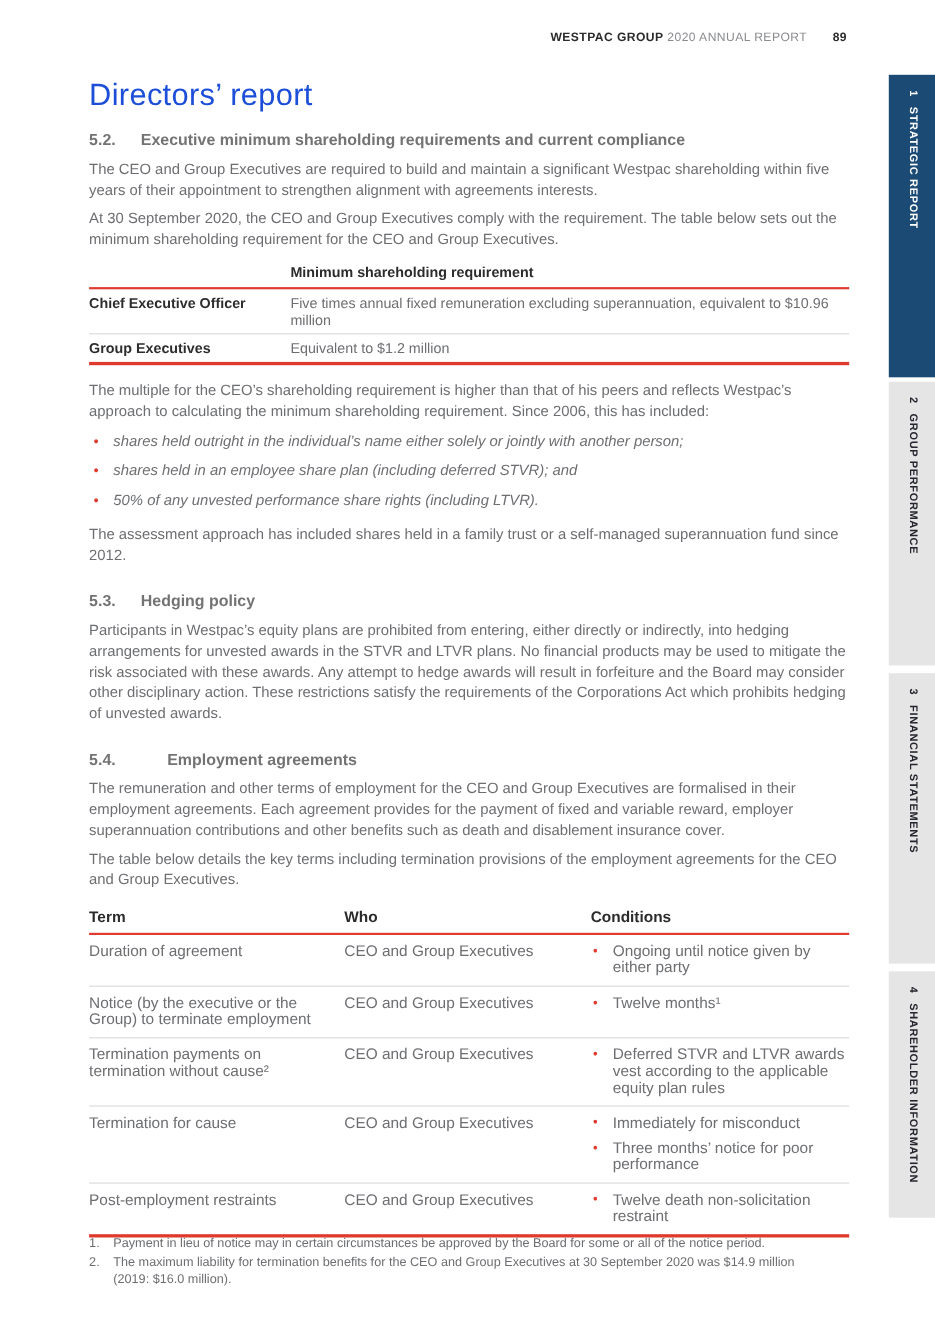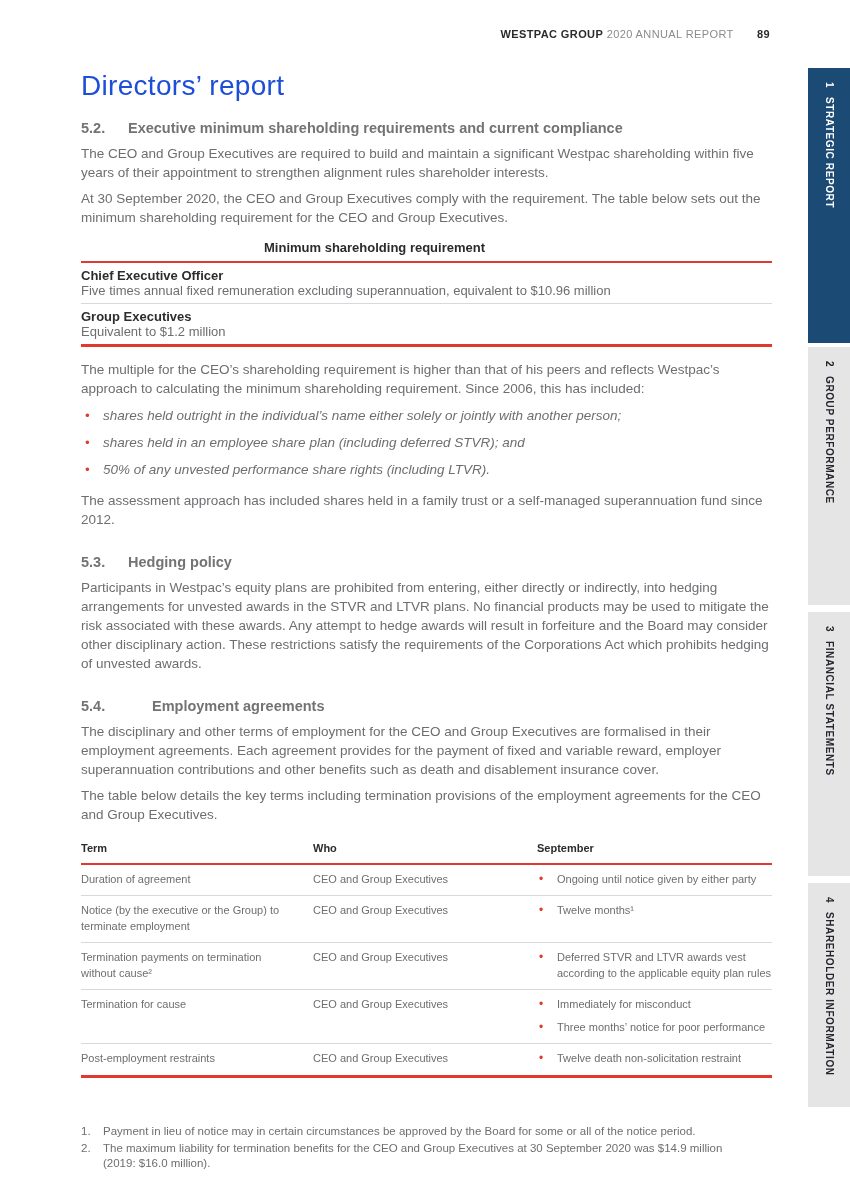--- a/index.html
+++ b/index.html
@@ -45,40 +45,40 @@
     margin: 7px 0 0 0;
   }
 
   
   .t1 { margin-top: 10px; font-size: 13px; line-height: 15px; }
   .t1 .t1-head {
     padding: 3px 0 6px 183px;
     font-weight: bold; color: #2b2b2b;
   }
   .t1 .t1-body { border-top: 2px solid #e0392e; border-bottom: 3px solid #e0392e; }
-  .t1 .row { display: flex; padding: 5px 0; flex-direction: column; }
+  .t1 .row { display: flex; padding: 5px 0; }
   .t1 .row + .row { border-top: 1px solid #d9d9d9; }
   .t1 .label { width: 183px; flex: none; font-weight: bold; color: #2d2d2d; }
   .t1 .value { flex: 1; color: #6d6e71; }
 
   
   ul.bullets { margin: 4px 0 0 0; padding: 0; list-style: none; font-style: italic; }
   ul.bullets li {
     position: relative; padding-left: 22px;
     font-size: 13.5px; line-height: 19px; color: #6d6e71;
     margin-top: 8px;
   }
   ul.bullets li::before {
     content: "\2022";
     position: absolute; left: 4px; top: 0;
     color: #e0392e; font-size: 13px;
   }
 
   
-  .t2 { margin-top: 14px; font-size: 11px; line-height: 15.5px; }
+  .t2 { margin-top: 14px; font-size: 14px; line-height: 15.5px; }
   .t2 .t2-head {
     display: flex; font-weight: bold; color: #2b2b2b;
     padding: 3px 0 6px 0;
     border-bottom: 2px solid #e0392e;
   }
   .t2 .col-term { width: 232px; flex: none; padding-right: 20px; }
   .t2 .col-who  { width: 224px; flex: none; padding-right: 16px; }
   .t2 .col-cond { flex: 1; }
   .t2 .t2-row {
     display: flex; padding: 7px 0 8px 0;
@@ -131,21 +131,21 @@
 </div>
 
 <div class="content">
 
   <h1 class="page-title">Directors’ report</h1>
 
   <div class="sec-heading">
     <span class="sec-num">5.2.</span>
     <span>Executive minimum shareholding requirements and current compliance</span>
   </div>
-  <p class="body">The CEO and Group Executives are required to build and maintain a significant Westpac shareholding within five years of their appointment to strengthen alignment rules shareholder interests.</p>
+  <p class="body">The CEO and Group Executives are required to build and maintain a significant Westpac shareholding within five years of their appointment to strengthen alignment with agreements interests.</p>
   <p class="body">At 30 September 2020, the CEO and Group Executives comply with the requirement. The table below sets out the minimum shareholding requirement for the CEO and Group Executives.</p>
 
   <div class="t1">
     <div class="t1-head">Minimum shareholding requirement</div>
     <div class="t1-body">
       <div class="row">
         <span class="label">Chief Executive Officer</span>
         <span class="value">Five times annual fixed remuneration excluding superannuation, equivalent to $10.96 million</span>
       </div>
       <div class="row">
@@ -166,28 +166,28 @@
   <div class="sec-heading" style="margin-top:24px;">
     <span class="sec-num">5.3.</span>
     <span>Hedging policy</span>
   </div>
   <p class="body">Participants in Westpac’s equity plans are prohibited from entering, either directly or indirectly, into hedging arrangements for unvested awards in the STVR and LTVR plans. No financial products may be used to mitigate the risk associated with these awards. Any attempt to hedge awards will result in forfeiture and the Board may consider other disciplinary action. These restrictions satisfy the requirements of the Corporations Act which prohibits hedging of unvested awards.</p>
 
   <div class="sec-heading" style="margin-top:24px;gap:24px;">
     <span class="sec-num">5.4.</span>
     <span>Employment agreements</span>
   </div>
-  <p class="body">The disciplinary and other terms of employment for the CEO and Group Executives are formalised in their employment agreements. Each agreement provides for the payment of fixed and variable reward, employer superannuation contributions and other benefits such as death and disablement insurance cover.</p>
+  <p class="body">The remuneration and other terms of employment for the CEO and Group Executives are formalised in their employment agreements. Each agreement provides for the payment of fixed and variable reward, employer superannuation contributions and other benefits such as death and disablement insurance cover.</p>
   <p class="body">The table below details the key terms including termination provisions of the employment agreements for the CEO and Group Executives.</p>
 
   <div class="t2">
     <div class="t2-head">
       <span class="col-term">Term</span>
       <span class="col-who">Who</span>
-      <span class="col-cond">September</span>
+      <span class="col-cond">Conditions</span>
     </div>
 
     <div class="t2-row">
       <span class="col-term">Duration of agreement</span>
       <span class="col-who">CEO and Group Executives</span>
       <span class="col-cond">
           <ul class="cond-list">
         <li>Ongoing until notice given by either party</li>
       </ul>
         </span>

